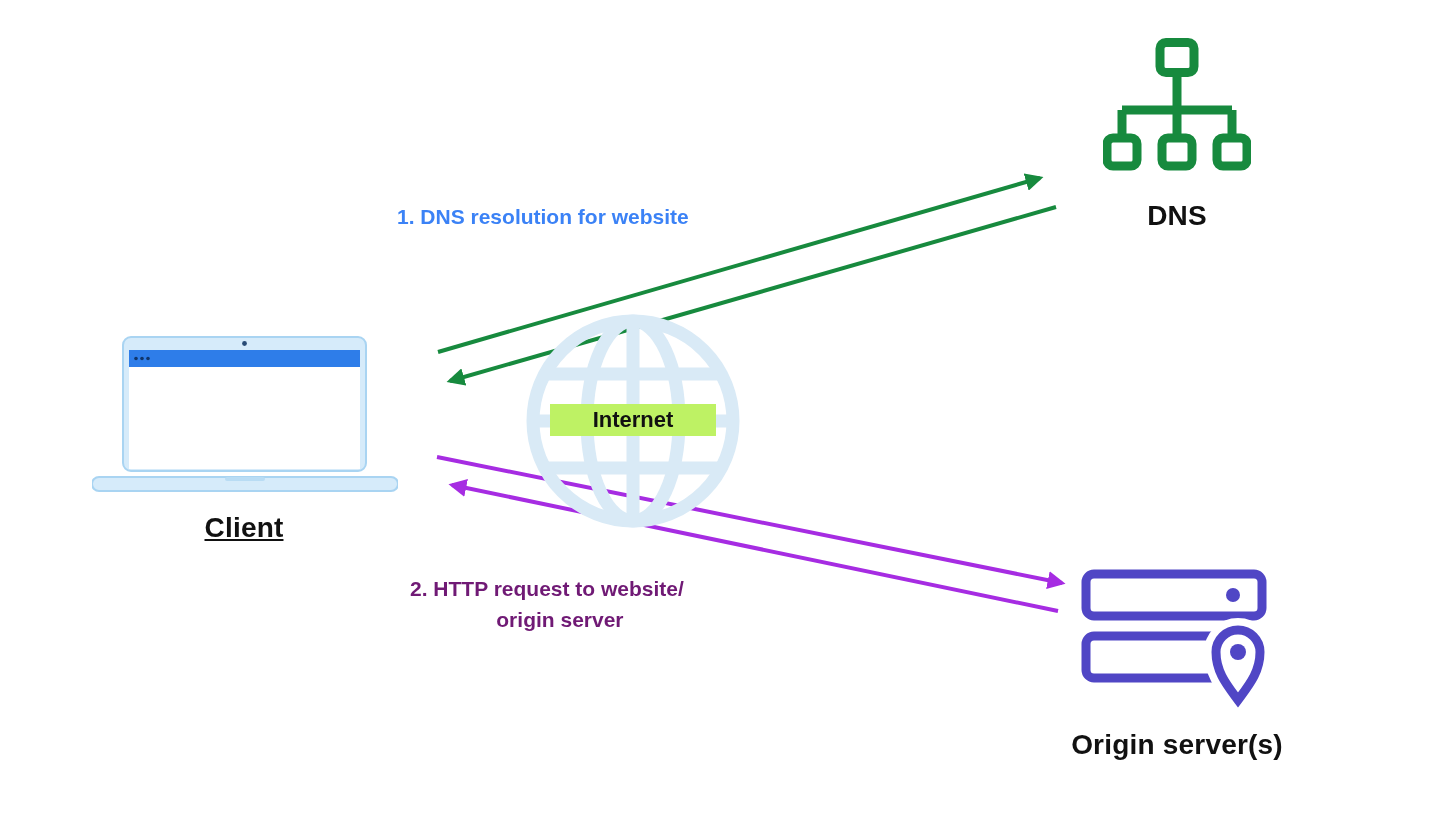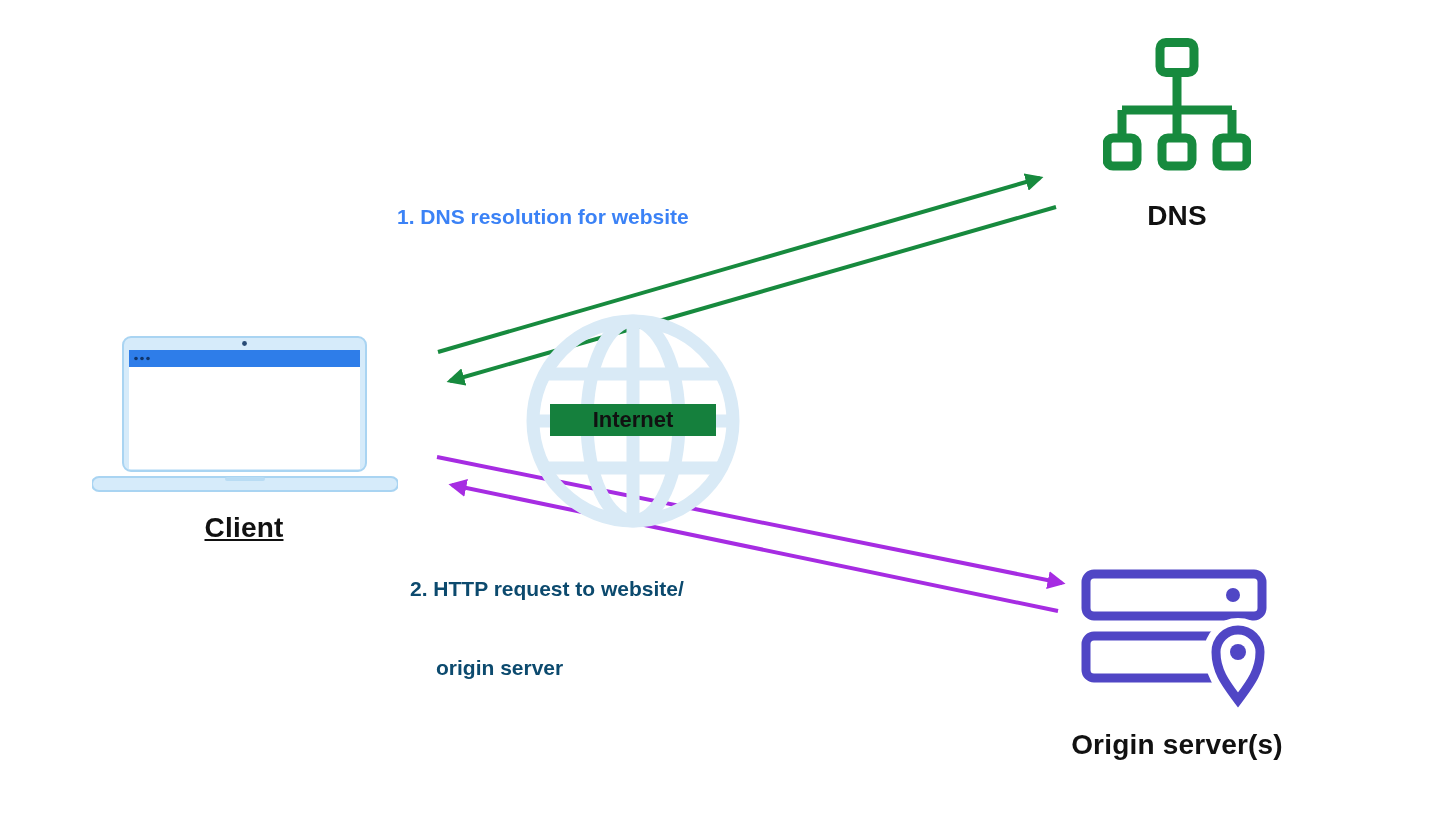--- a/index.html
+++ b/index.html
@@ -10,26 +10,26 @@
   .node-label{
     position:absolute;
     font-size:28px;font-weight:bold;color:#111111;
     text-align:center;letter-spacing:.2px;
   }
   .annotation{
     position:absolute;
     font-size:21px;font-weight:bold;line-height:31px;
   }
   .annotation.green{color:#3b82f6;}
-  .annotation.purple{color:#0c4a6e;}
-  .annotation .indent{margin-left:26px;display:block;margin-top:48px;}
+  .annotation.purple{color:#701a75;text-align:center;}
+  .annotation .indent{margin-left:26px;display:block;}
   .internet-label{
     position:absolute;left:550px;top:404px;width:166px;
     text-align:center;font-size:22px;font-weight:bold;color:#111111;
-    background:#15803d;padding:3px 0;
+    background:#bef264;padding:3px 0;
   }
   .arrows-layer{position:absolute;left:0;top:0;pointer-events:none;}
 </style>
 </head>
 <body>
 
 <div class="canvas">
 
   <svg class="arrows-layer" width="1433" height="813" viewBox="0 0 1433 813">
     <defs>

